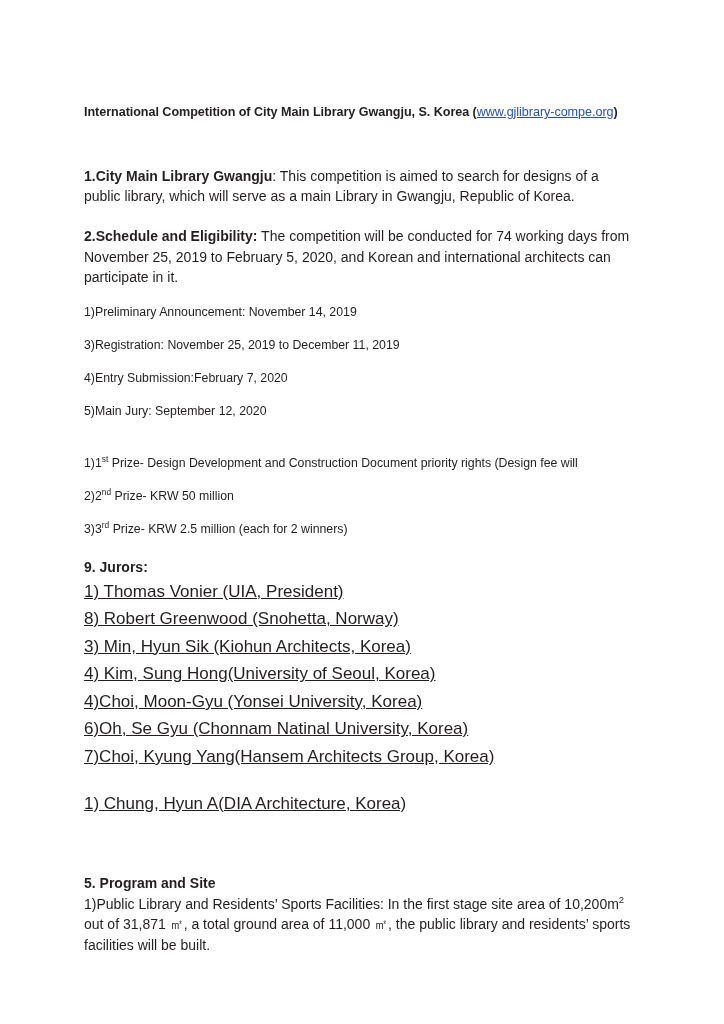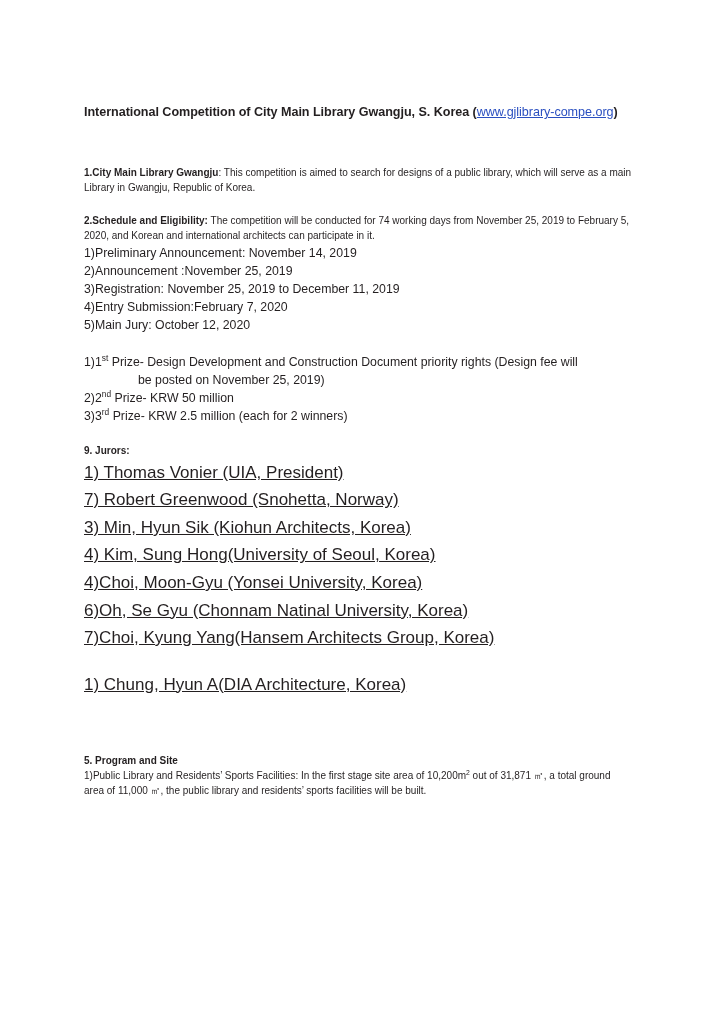--- a/index.html
+++ b/index.html
@@ -34,39 +34,40 @@
     line-height: 1.42;
     margin: 0 0 0 0;
     letter-spacing: -0.05px;
   }
   a.link {
     color: #2a4fc0;
     text-decoration: underline;
     font-weight: normal;
   }
   .para {
-    font-size: 10px;
+    font-size: 14px;
     line-height: 1.47;
     margin: 0;
   }
   .gap-lg { height: 44px; }
   .gap-md { height: 19px; }
   .gap-xl { height: 56px; }
   .bold { font-weight: bold; }
   sup {
     font-size: 0.68em;
     vertical-align: super;
     line-height: 0;
   }
   .indent-line {
     padding-left: 54px;
   }
   .list-line {
     font-size: 12.3px;
     line-height: 1.47;
+    margin-top: 15px;
   }
   .spaced-line {
     font-size: 17px;
     line-height: 1.62;
     text-decoration: underline;
   }
 </style>
 </head>
 <body>
 
@@ -78,37 +79,35 @@
     </div>
 
     <div class="gap-lg"></div>
 
     <p class="para"><span class="bold">1.City Main Library Gwangju</span><span>: This competition is aimed to search for designs of a public library, which will serve as a main Library in Gwangju, Republic of Korea.</span></p>
 
     <div class="gap-md"></div>
 
     <p class="para"><span class="bold">2.Schedule and Eligibility:</span><span> The competition will be conducted for 74 working days from November 25, 2019 to February 5, 2020, and Korean and international architects can participate in it.</span></p>
     <div class="list-line">1)Preliminary Announcement: November 14, 2019</div>
-    <div class="list-line">2)Announcement :November 25, 2019</div>
     <div class="list-line">3)Registration:   November 25, 2019 to December 11, 2019</div>
     <div class="list-line">4)Entry Submission:February 7, 2020</div>
-    <div class="list-line">5)Main Jury: October 12, 2020</div>
+    <div class="list-line">5)Main Jury: September 12, 2020</div>
 
     <div class="gap-md"></div>
 
     <div class="list-line"><span>1)1</span><sup>st</sup><span> Prize- Design Development and Construction Document priority rights (Design fee will</span></div>
-    <div class="list-line indent-line">be posted on November 25, 2019)</div>
     <div class="list-line"><span>2)2</span><sup>nd</sup><span> Prize- KRW 50 million</span></div>
     <div class="list-line"><span>3)3</span><sup>rd</sup><span> Prize- KRW 2.5 million (each for 2 winners)</span></div>
 
     <div class="gap-md"></div>
 
     <p class="para bold">9. Jurors:</p>
     <div class="spaced-line">1) Thomas Vonier (UIA, President)</div>
-    <div class="spaced-line">7) Robert Greenwood (Snohetta, Norway)</div>
+    <div class="spaced-line">8) Robert Greenwood (Snohetta, Norway)</div>
     <div class="spaced-line">3) Min, Hyun Sik (Kiohun Architects, Korea)</div>
     <div class="spaced-line">4) Kim, Sung Hong(University of Seoul, Korea)</div>
     <div class="spaced-line">4)Choi, Moon-Gyu (Yonsei University, Korea)</div>
     <div class="spaced-line">6)Oh, Se Gyu (Chonnam Natinal University, Korea)</div>
     <div class="spaced-line">7)Choi, Kyung Yang(Hansem Architects Group, Korea)</div>
 
     <div class="gap-md"></div>
 
     <div class="spaced-line">1) Chung, Hyun A(DIA Architecture, Korea)</div>
 

